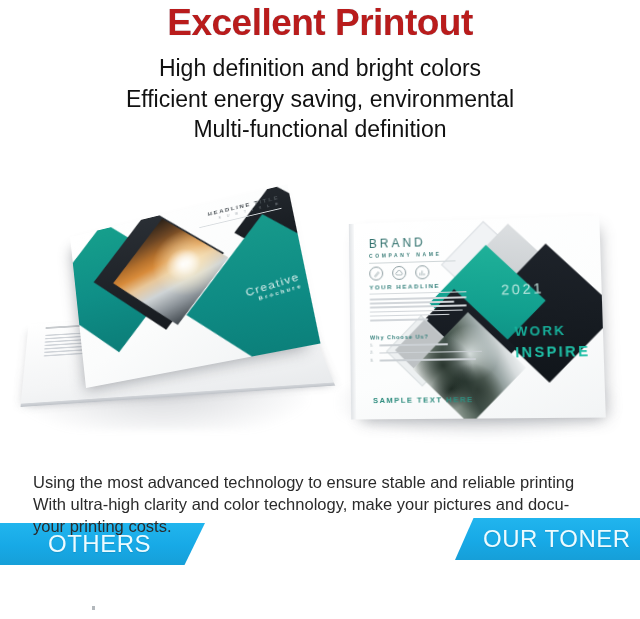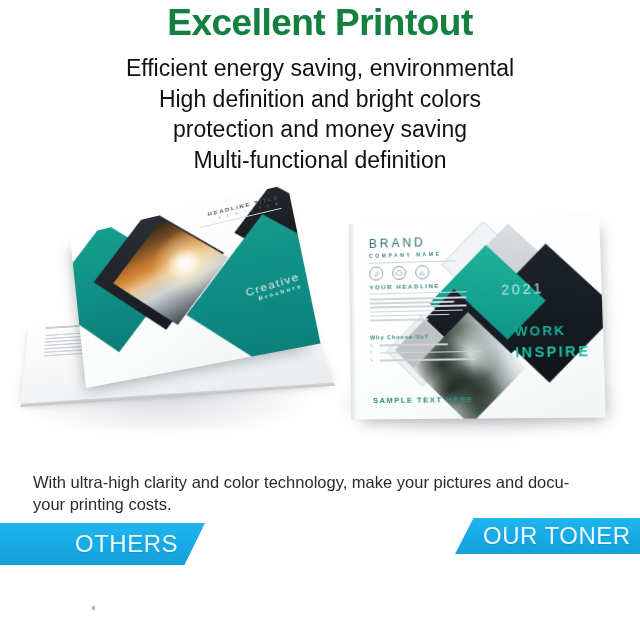--- a/index.html
+++ b/index.html
@@ -9,21 +9,21 @@
     background:#ffffff;
     font-family:"Liberation Sans", sans-serif;
     overflow:hidden;
     position:relative;
   }
   .page{position:relative;width:640px;height:619px;background:#fff;}
 
   
   .header{position:absolute;left:0;top:0;width:640px;text-align:center;}
   .title{
-    font-size:37px;font-weight:bold;color:#15803d;
+    font-size:37px;font-weight:bold;color:#b91c1c;
     letter-spacing:-0.5px;line-height:1;
     margin:4px 0 0 0;
     text-shadow:0 0 1px rgba(43,184,232,.35);
   }
   .subline{
     font-size:23px;color:#111;line-height:1.33;
     margin:0;padding:0 30px;font-weight:400;
   }
   .sub-wrap{margin-top:12px;}
 
@@ -228,24 +228,24 @@
     display:flex;align-items:center;
     box-shadow:0 2px 5px rgba(0,0,0,.18);
   }
   .ribbon span{
     color:#ecfbff;font-size:24px;letter-spacing:.5px;white-space:nowrap;
     text-shadow:0 1px 1px rgba(0,0,0,.10);
   }
   .ribbon-others{
     left:0px;top:308px;width:205px;height:42px;
     clip-path:polygon(0 0, 100% 0, 90% 100%, 0 100%);
-    padding-left:48px;box-sizing:border-box;justify-content:center;
+    padding-left:48px;box-sizing:border-box;
   }
   .ribbon-toner{
-    left:455px;top:303px;width:185px;height:36px;
+    left:455px;top:303px;width:185px;height:42px;
     clip-path:polygon(10% 0, 100% 0, 100% 100%, 0 100%);
     padding-left:28px;box-sizing:border-box;
   }
 
   
   .body-copy{
     position:absolute;left:33px;top:472px;width:580px;
     font-size:16.5px;line-height:1.33;color:#2b2b2b;
   }
   .body-copy p{margin:0;}
@@ -255,23 +255,22 @@
   }
 </style>
 </head>
 <body>
 
 <div class="page">
 
   <div class="header">
     <div class="title">Excellent Printout</div>
     <div class="sub-wrap">
+      <p class="subline">High definition and bright colors</p>
       <p class="subline">Efficient energy saving, environmental</p>
-      <p class="subline">High definition and bright colors</p>
-      <p class="subline">protection and money saving</p>
       <p class="subline">Multi-functional definition</p>
     </div>
   </div>
 
   <div class="stage">
 
     <div class="broch left-broch">
       <div class="lb-shadow"></div>
 
       <div class="sheet lb-bottom">
@@ -396,18 +395,19 @@
 
     <div class="ribbon ribbon-others">
       <span>OTHERS</span>
     </div>
     <div class="ribbon ribbon-toner">
       <span>OUR TONER</span>
     </div>
   </div>
 
   <div class="body-copy">
+    <p>Using the most advanced technology to ensure stable and reliable printing</p>
     <p>With ultra-high clarity and color technology, make your pictures and docu-</p>
     <p>your printing costs.</p>
   </div>
 
   <div class="speck"></div>
 </div>
 
 </body></html>

